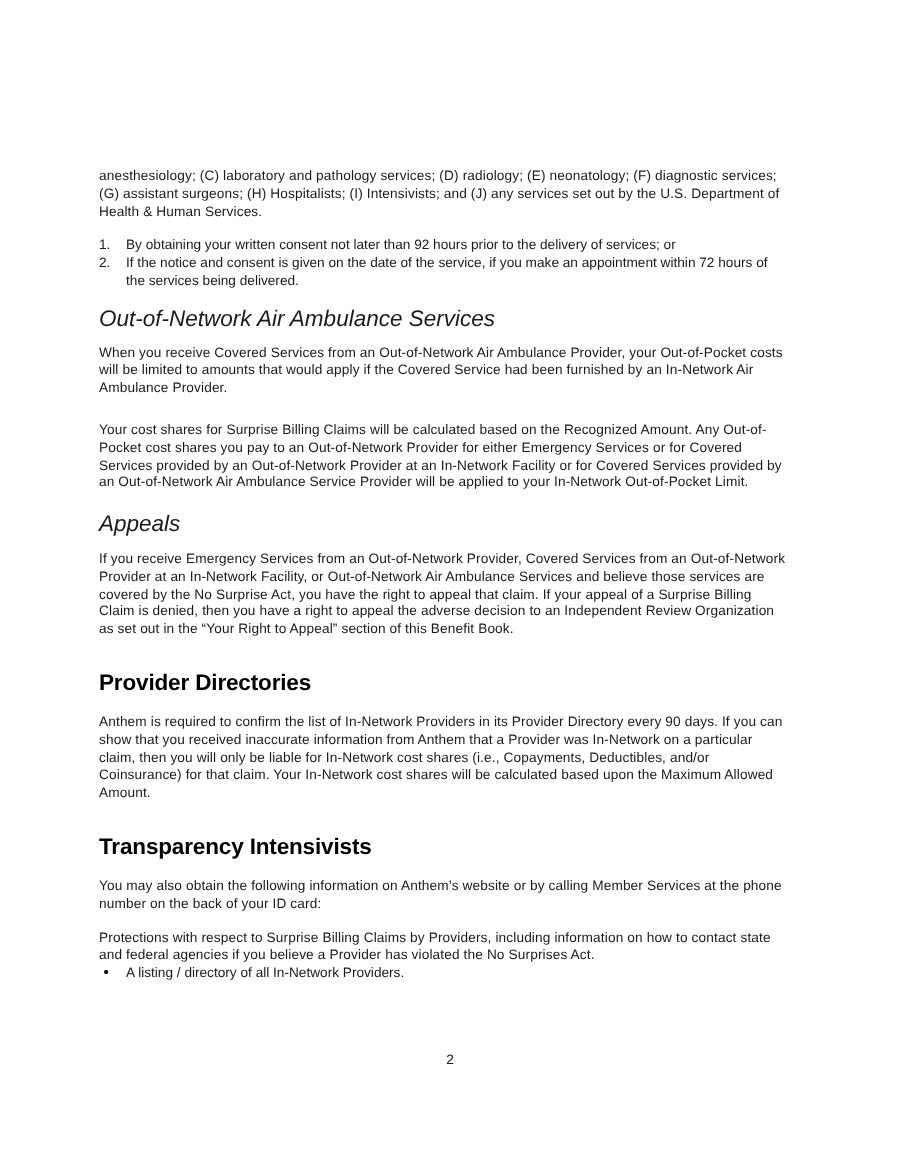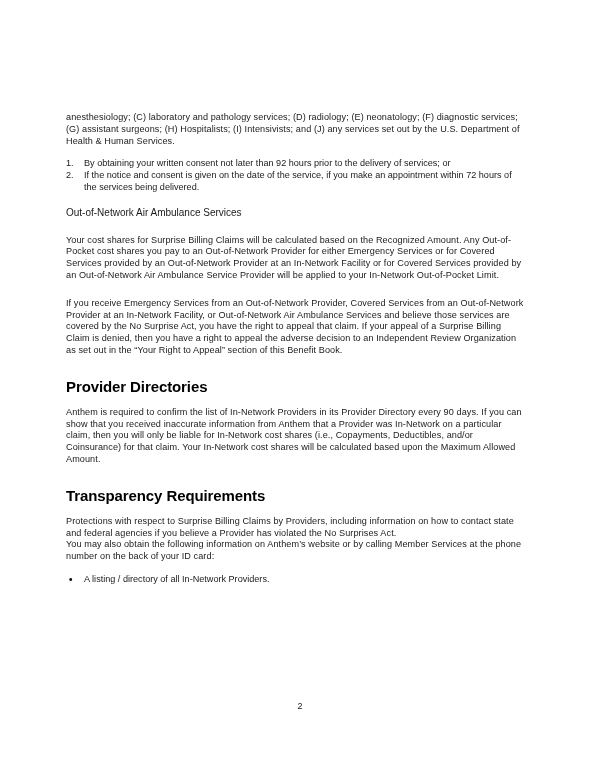--- a/index.html
+++ b/index.html
@@ -35,22 +35,23 @@
     line-height: 11.8px;
     text-align: left;
     letter-spacing: 0.01em;
     color: #1a1a1a;
   }
   p.body-text.tight {
     margin-bottom: 0;
   }
   .sub-italic {
     margin: 0 0 11px 0;
-    font-size: 10px;
+    font-size: 15px;
     line-height: 11.8px;
+    font-style: italic;
     color: #1a1a1a;
   }
   h2.section-heading {
     margin: 0 0 11px 0;
     font-size: 15px;
     line-height: 19px;
     font-weight: bold;
     color: #000000;
     letter-spacing: -0.1px;
   }
@@ -130,44 +131,46 @@
       <li>
         <span class="marker">2.</span>
         <span>If the notice and consent is given on the date of the service, if you make an appointment within 72 hours of the services being delivered.</span>
       </li>
     </ol>
 
     <div class="spacer-lg"></div>
 
     <p class="sub-italic">Out-of-Network Air Ambulance Services</p>
 
+    <p class="body-text">When you receive Covered Services from an Out-of-Network Air Ambulance Provider, your Out-of-Pocket costs will be limited to amounts that would apply if the Covered Service had been furnished by an In-Network Air Ambulance Provider.</p>
 
     <div class="spacer-sm"></div>
 
 
     <p class="body-text">Your cost shares for Surprise Billing Claims will be calculated based on the Recognized Amount.  Any Out-of-Pocket cost shares you pay to an Out-of-Network Provider for either Emergency Services or for Covered Services provided by an Out-of-Network Provider at an In-Network Facility or for Covered Services provided by an Out-of-Network Air Ambulance Service Provider will be applied to your In-Network Out-of-Pocket Limit.</p>
 
     <div class="spacer-sm"></div>
 
+    <p class="sub-italic">Appeals</p>
 
     <p class="body-text">If you receive Emergency Services from an Out-of-Network Provider, Covered Services from an Out-of-Network Provider at an In-Network Facility, or Out-of-Network Air Ambulance Services and believe those services are covered by the No Surprise  Act, you have the right to appeal that claim.  If your appeal of a Surprise Billing Claim is denied, then you have a right to appeal the adverse decision to an Independent Review Organization as set out in the “Your Right to Appeal” section of this Benefit Book.</p>
 
     <div class="spacer-md"></div>
 
     <h2 class="section-heading">Provider Directories</h2>
 
     <p class="body-text">Anthem is required to confirm the list of In-Network Providers in its Provider Directory every 90 days.  If you can show that you received inaccurate information from Anthem that a Provider was In-Network on a particular claim, then you will only be liable for In-Network cost shares (i.e., Copayments, Deductibles, and/or Coinsurance) for that claim.  Your In-Network cost shares will be calculated based upon the Maximum Allowed Amount.</p>
 
     <div class="spacer-md"></div>
 
-    <h2 class="section-heading">Transparency Requirements</h2>
+    <h2 class="section-heading">Transparency Intensivists</h2>
+
+    <p class="body-text">You may also obtain the following information on Anthem’s website or by calling Member Services at the phone number on the back of your ID card:</p>
 
     <p class="body-text tight">Protections with respect to Surprise Billing Claims by Providers, including information on how to contact state and federal agencies if you believe a Provider has violated the No Surprises Act.</p>
-
-    <p class="body-text">You may also obtain the following information on Anthem’s website or by calling Member Services at the phone number on the back of your ID card:</p>
 
     <ul class="bullet-list">
       <li>
         <span class="bullet">•</span>
       </li>
       <li>
         <span class="bullet">•</span>
         <span>A listing / directory of all In-Network Providers.</span>
       </li>
     </ul>

